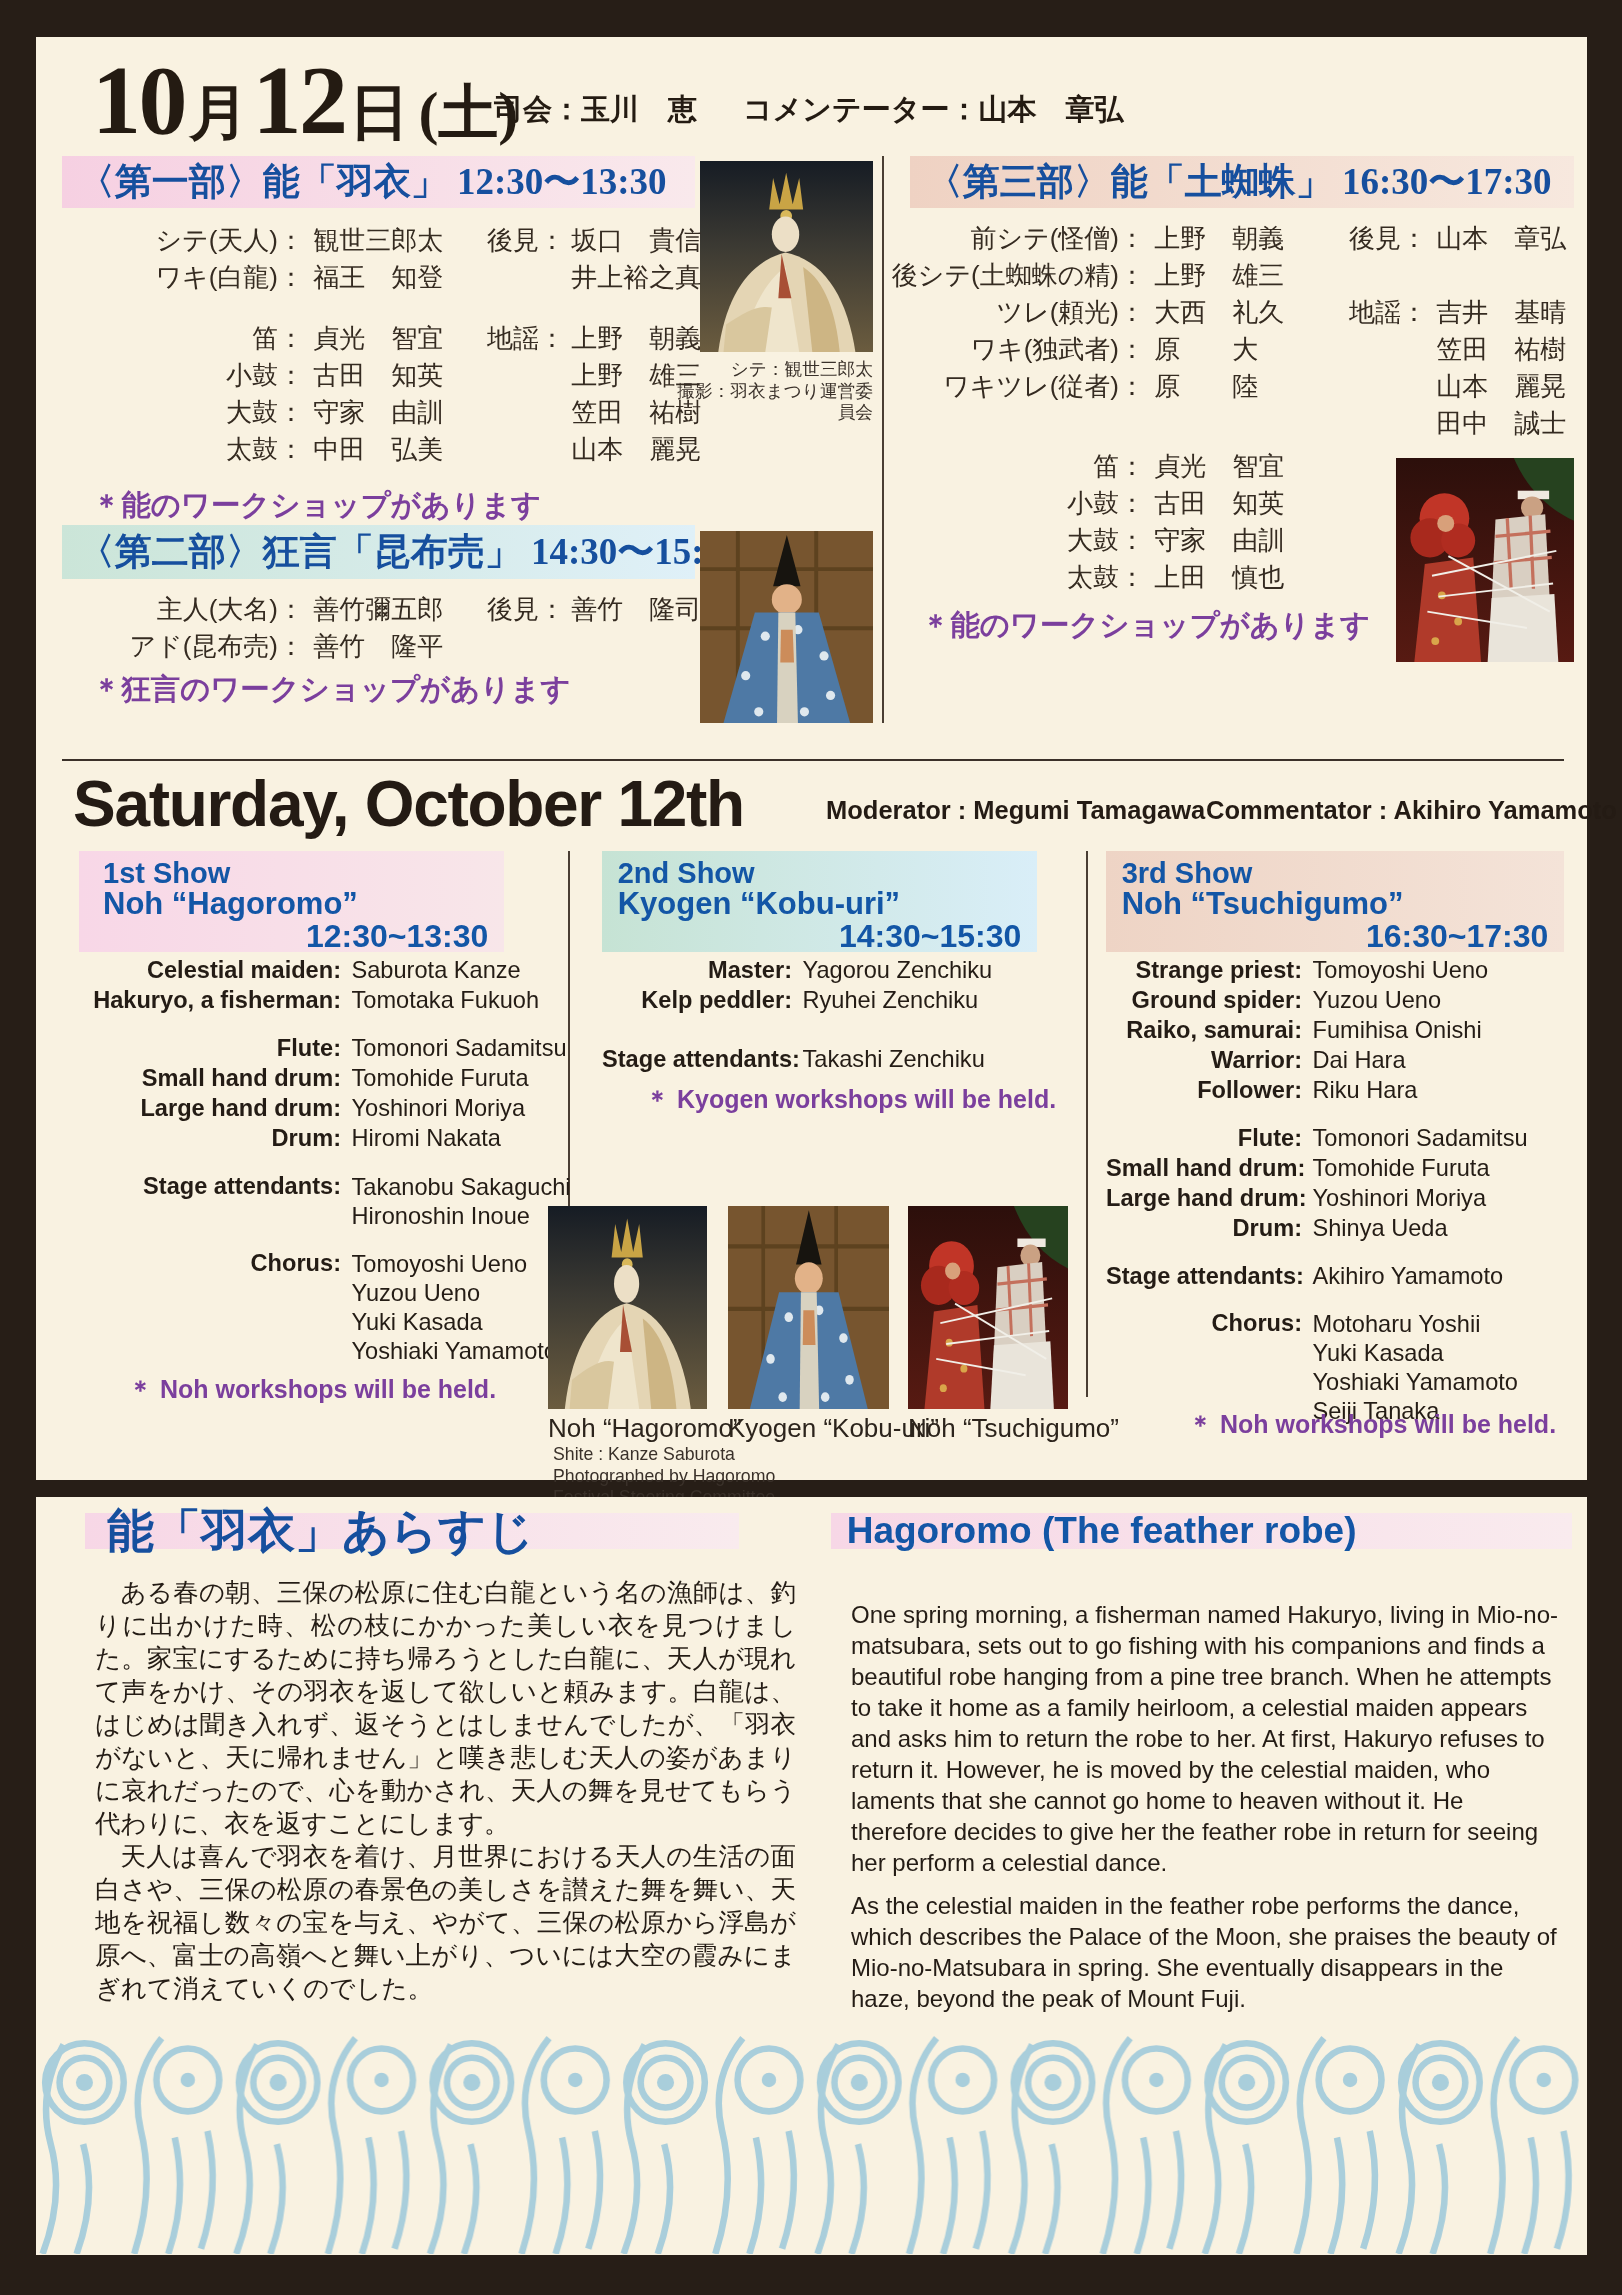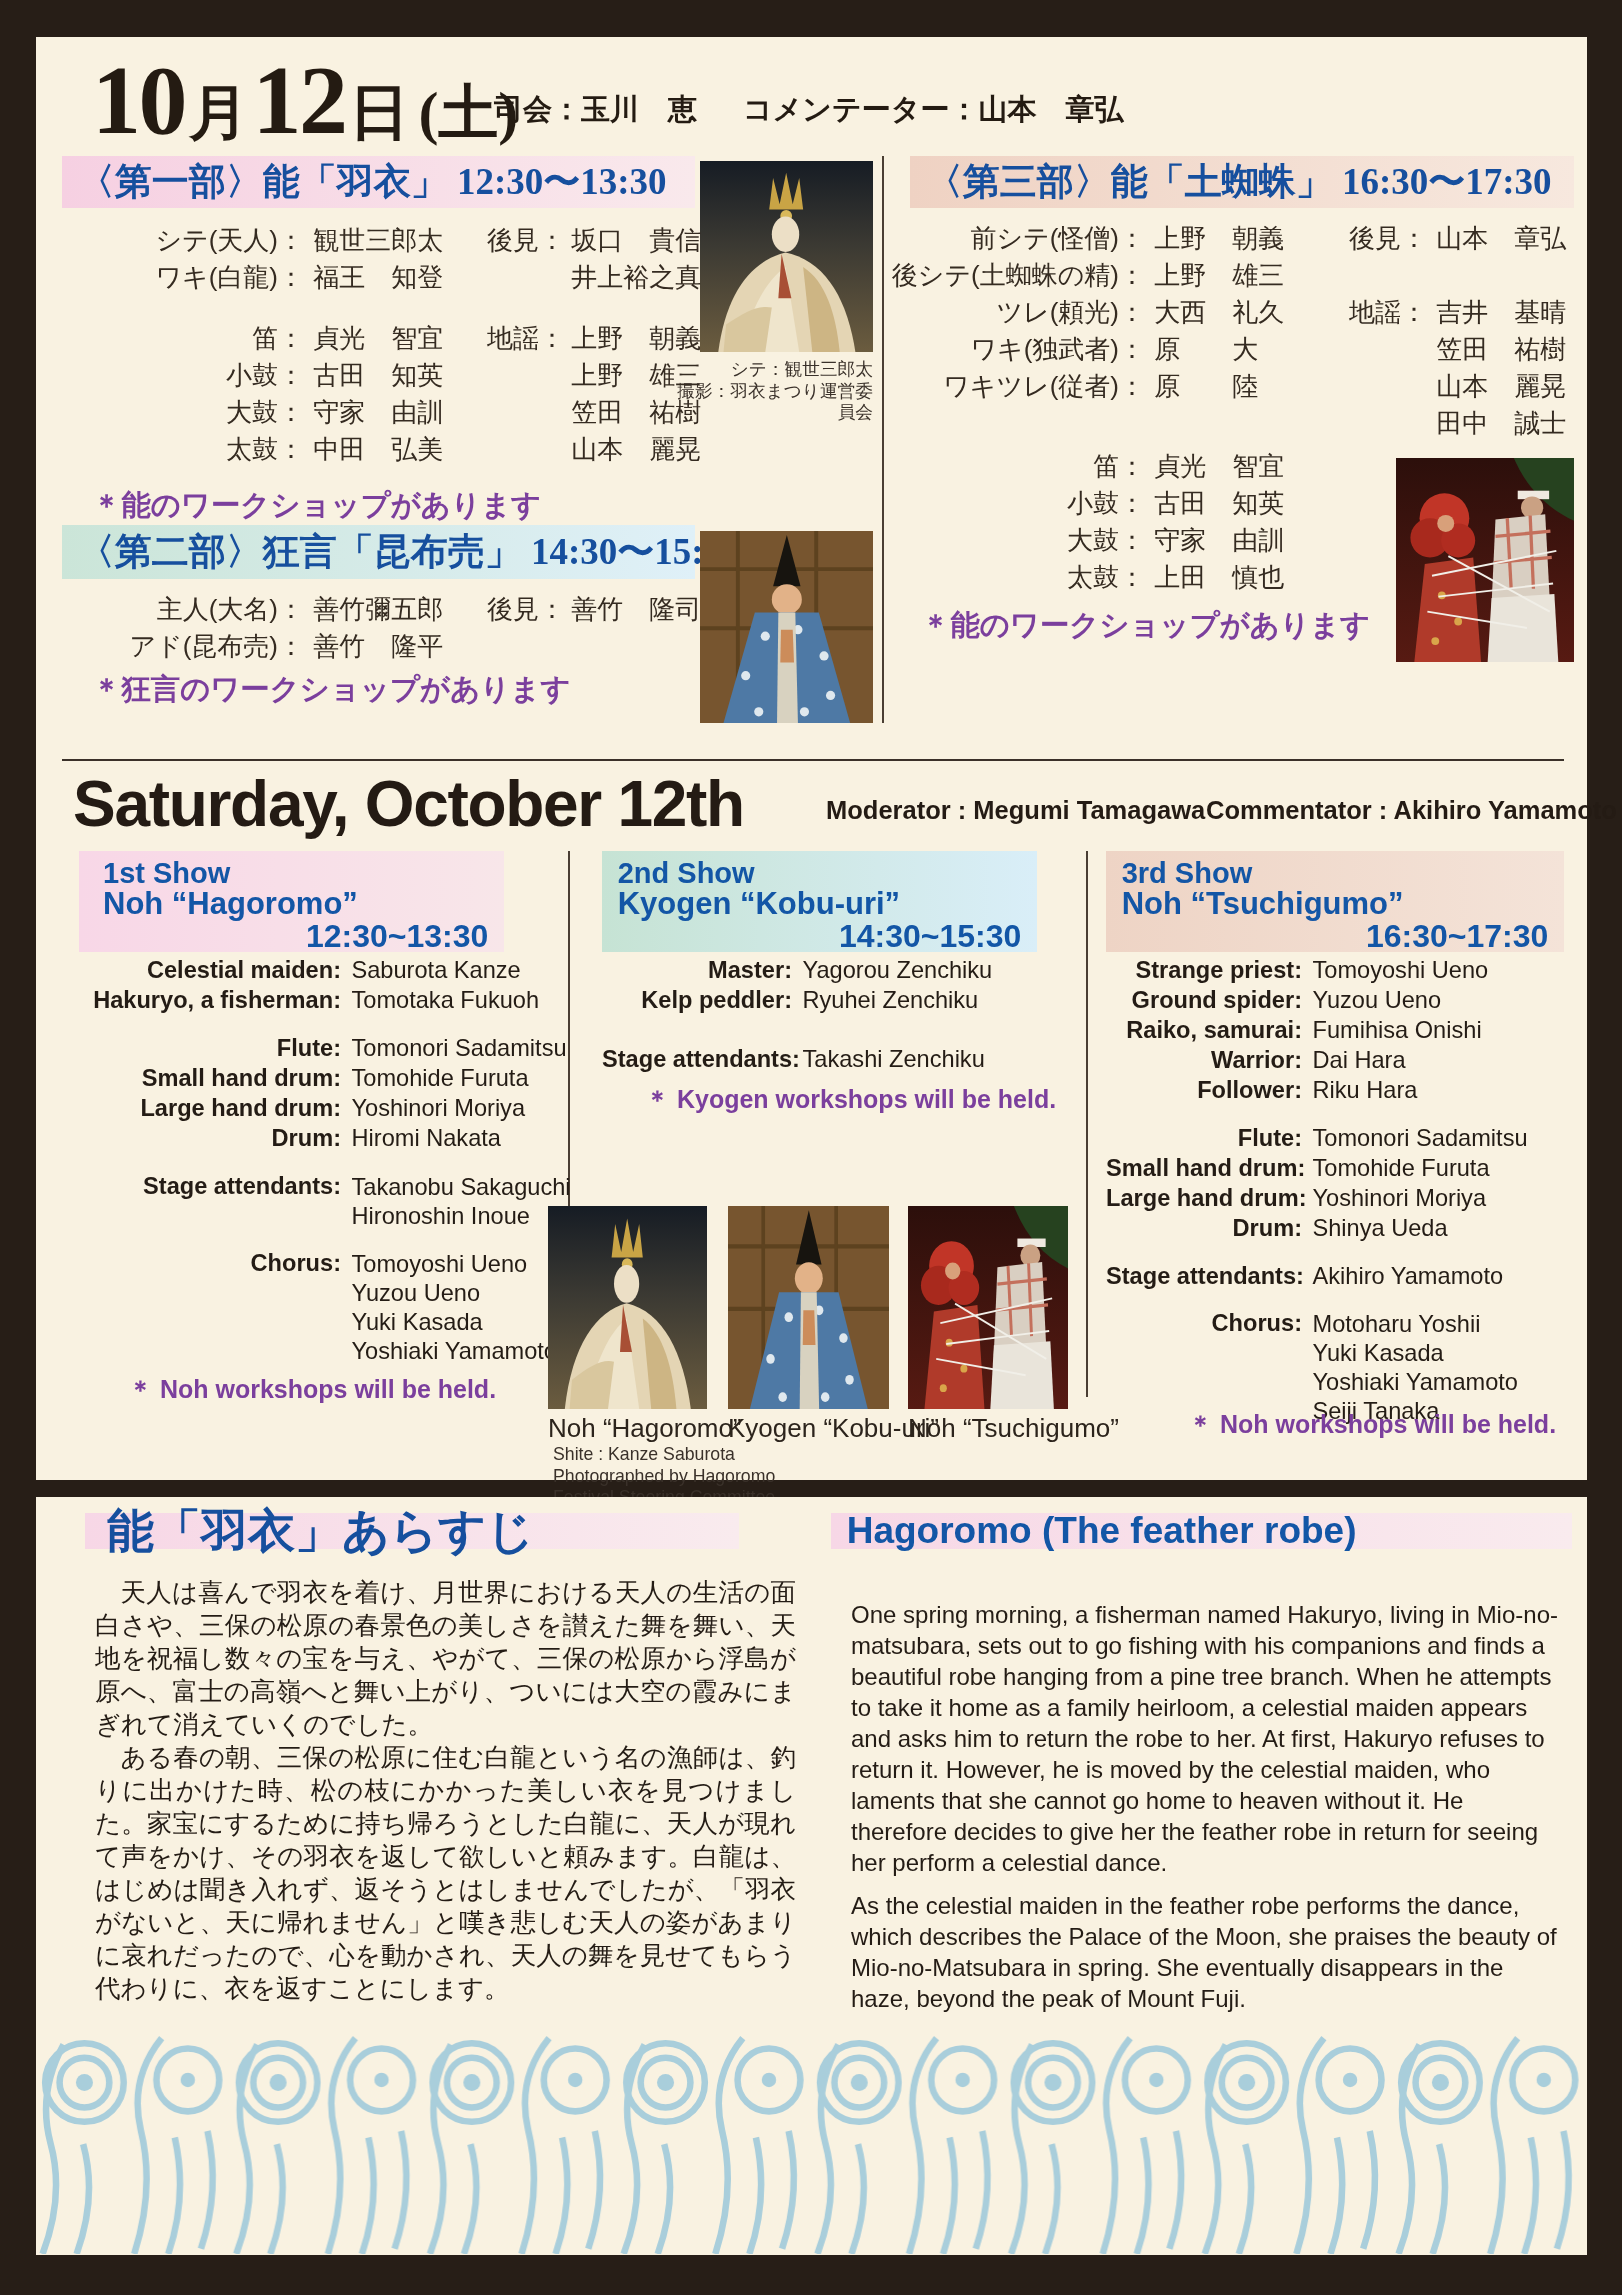--- a/index.html
+++ b/index.html
@@ -489,22 +489,22 @@
     <div>Photographed by Hagoromo</div>
     <div>Festival Steering Committee</div>
   </div>
 
   <div class="panel" style="left:36px;top:1497px;width:1551px;height:758px;"></div>
 
   <div class="syn-band" style="left:85px;top:1513px;width:654px;">
     <span class="syn-jp-title serif">能「羽衣」あらすじ</span>
   </div>
   <div class="syn-jp-body" style="left:95px;top:1576px;width:701px;">
+    <p>ある春の朝、三保の松原に住む白龍という名の漁師は、釣りに出かけた時、松の枝にかかった美しい衣を見つけました。家宝にするために持ち帰ろうとした白龍に、天人が現れて声をかけ、その羽衣を返して欲しいと頼みます。白龍は、はじめは聞き入れず、返そうとはしませんでしたが、「羽衣がないと、天に帰れません」と嘆き悲しむ天人の姿があまりに哀れだったので、心を動かされ、天人の舞を見せてもらう代わりに、衣を返すことにします。</p>
     <p>天人は喜んで羽衣を着け、月世界における天人の生活の面白さや、三保の松原の春景色の美しさを讃えた舞を舞い、天地を祝福し数々の宝を与え、やがて、三保の松原から浮島が原へ、富士の高嶺へと舞い上がり、ついには大空の霞みにまぎれて消えていくのでした。</p>
-    <p>ある春の朝、三保の松原に住む白龍という名の漁師は、釣りに出かけた時、松の枝にかかった美しい衣を見つけました。家宝にするために持ち帰ろうとした白龍に、天人が現れて声をかけ、その羽衣を返して欲しいと頼みます。白龍は、はじめは聞き入れず、返そうとはしませんでしたが、「羽衣がないと、天に帰れません」と嘆き悲しむ天人の姿があまりに哀れだったので、心を動かされ、天人の舞を見せてもらう代わりに、衣を返すことにします。</p>
   </div>
 
   <div class="syn-band" style="left:831px;top:1513px;width:741px;">
     <span class="syn-en-title">Hagoromo (The feather robe)</span>
   </div>
   <div class="syn-en-body" style="left:839px;top:1587px;width:736px;">
     <p>One spring morning, a fisherman named Hakuryo, living in Mio-no-matsubara, sets out to go fishing with his companions and finds a beautiful robe hanging from a pine tree branch. When he attempts to take it home as a family heirloom, a celestial maiden appears and asks him to return the robe to her. At first, Hakuryo refuses to return it. However, he is moved by the celestial maiden, who laments that she cannot go home to heaven without it. He therefore decides to give her the feather robe in return for seeing her perform a celestial dance.</p>
     <p>As the celestial maiden in the feather robe performs the dance, which describes the Palace of the Moon, she praises the beauty of Mio-no-Matsubara in spring. She eventually disappears in the haze, beyond the peak of Mount Fuji.</p>
   </div>
 

